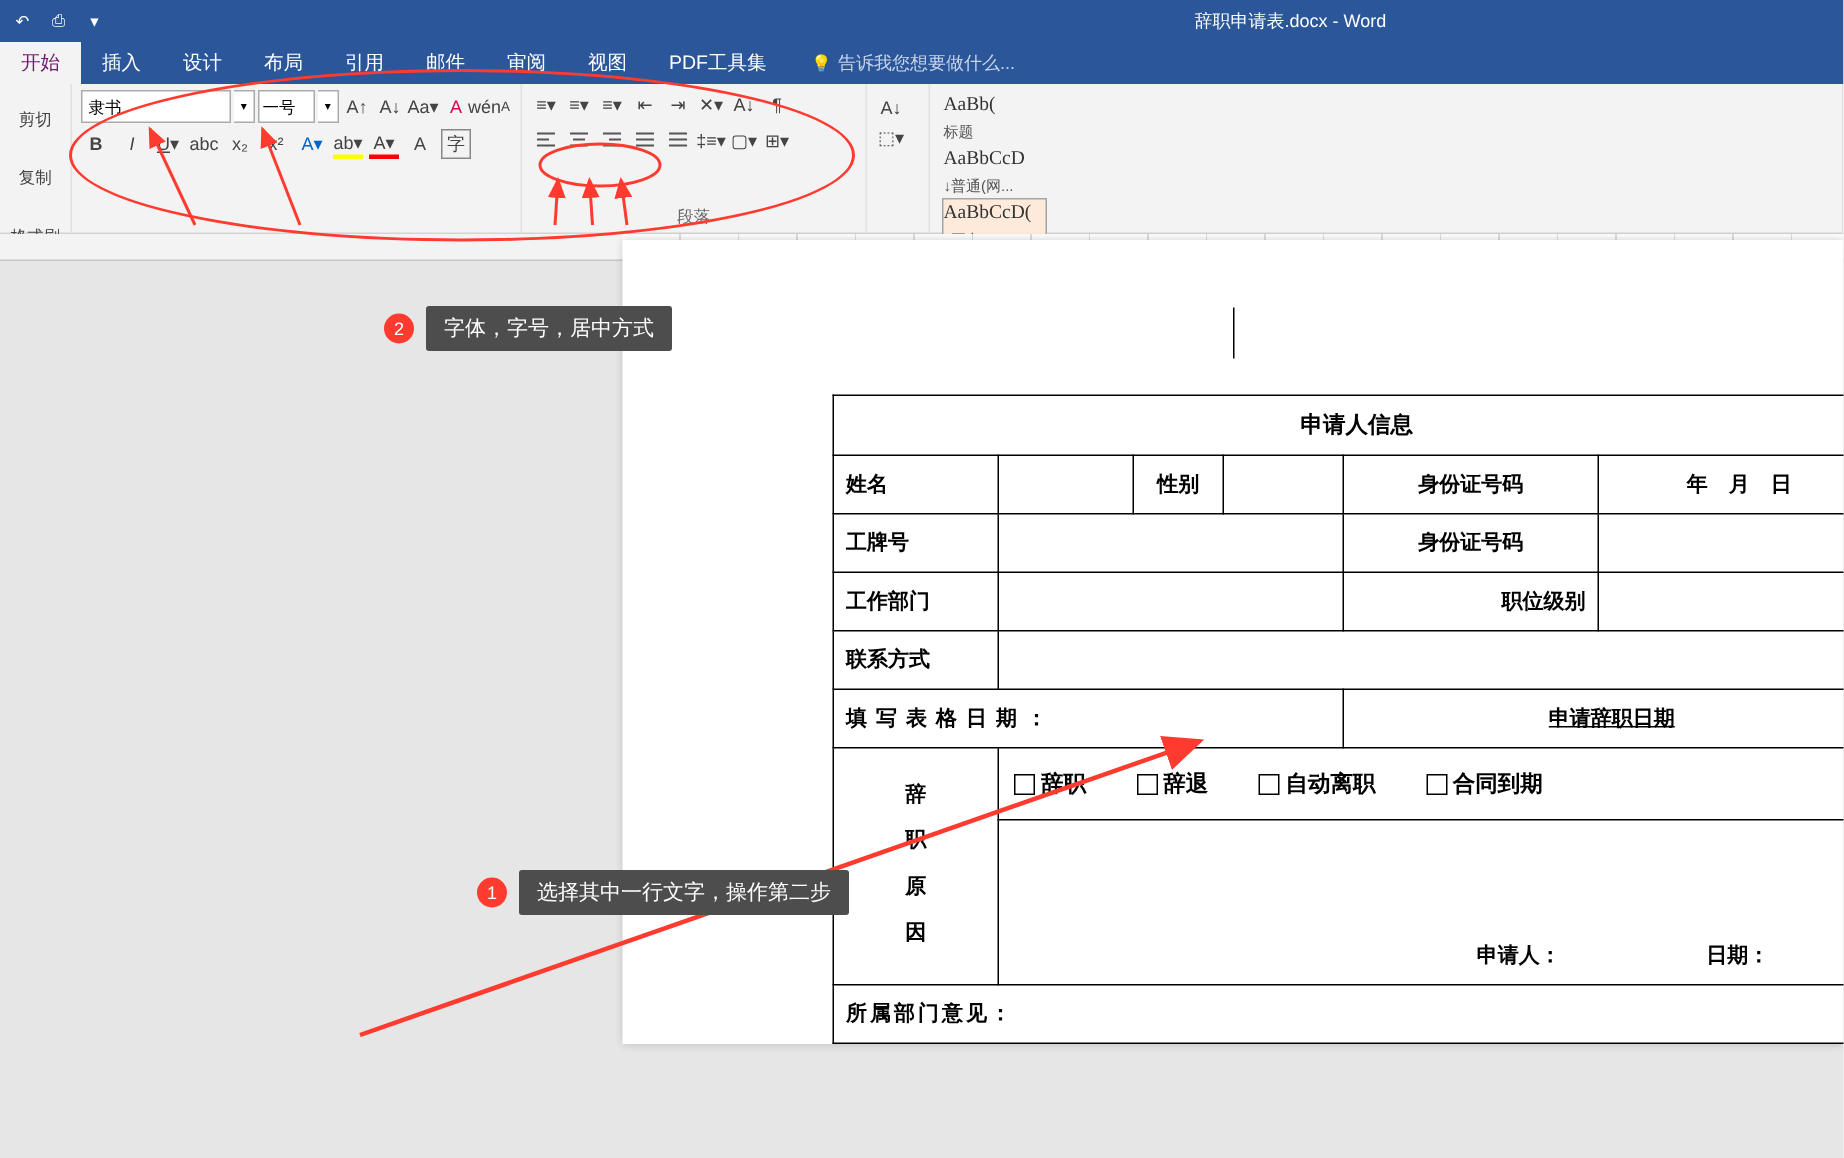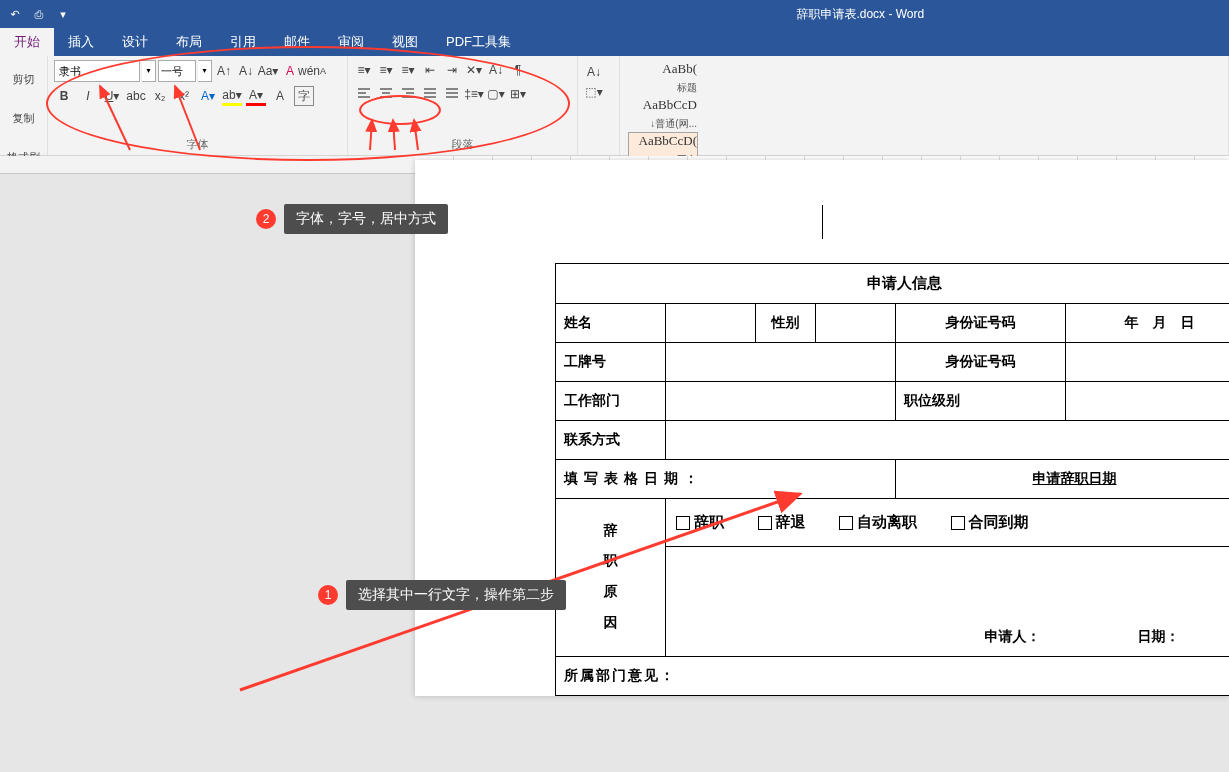--- a/index.html
+++ b/index.html
@@ -22,34 +22,34 @@
 .ribbon { background: #f3f3f3; height: 100px; display: flex; border-bottom: 1px solid #d4d4d4; }
 .ribbon-group { border-right: 1px solid #e1e1e1; padding: 4px 6px 0; display: flex; flex-direction: column; position: relative; }
 .group-label { position: absolute; bottom: 3px; left: 0; right: 0; text-align: center; font-size: 11px; color: #666; }
 
 .clipboard { width: 48px; }
 .clip-item { font-size: 11px; color: #444; margin: 12px 0; text-align: center; cursor: pointer; }
 
 .font-group { width: 300px; }
 .font-row1 { display: flex; align-items: center; gap: 2px; margin-bottom: 4px; }
 .font-row2 { display: flex; align-items: center; gap: 4px; }
-.font-name { width: 86px; height: 22px; border: 1px solid #ababab; background: #fff; font-size: 11px; padding: 0 4px; }
+.font-name { width: 100px; height: 22px; border: 1px solid #ababab; background: #fff; font-size: 11px; padding: 0 4px; }
 .font-drop { width: 14px; height: 22px; border: 1px solid #ababab; border-left: none; background: #fff; font-size: 8px; text-align: center; line-height: 20px; }
 .font-size { width: 38px; height: 22px; border: 1px solid #ababab; background: #fff; font-size: 11px; padding: 0 2px; }
 .ribbon-btn { width: 20px; height: 20px; display: flex; align-items: center; justify-content: center; font-size: 12px; cursor: pointer; color: #444; }
 
 .para-group { width: 230px; }
 .para-row { display: flex; align-items: center; gap: 2px; margin-bottom: 4px; }
 .align-btn { width: 20px; height: 20px; display: flex; align-items: center; justify-content: center; cursor: pointer; border: 1px solid transparent; }
 .align-btn svg { width: 14px; height: 14px; }
 
 .edit-group { width: 42px; padding-top: 6px; }
 
 .styles-group { flex: 1; display: flex; align-items: flex-start; padding: 4px 8px 0; gap: 0; }
-.style-item { width: 70px; height: 60px; border: 1px solid transparent; display: flex; flex-direction: column; align-items: flex-end; justify-content: center; cursor: pointer; font-size: 10px; }
+.style-item { width: 70px; height: 60px; border: 1px solid transparent; display: flex; flex-direction: column; align-items: flex-start; justify-content: center; cursor: pointer; font-size: 10px; }
 .style-item.active { border: 1px solid #a5a5a5; background: #fdeada; }
 .style-preview { font-size: 13px; color: #333; margin-bottom: 4px; font-family: "Times New Roman", serif; }
 .style-name { font-size: 10px; color: #555; }
 
 
 .doc-area { position: absolute; top: 156px; left: 0; right: 0; bottom: 0; background: #e6e6e6; }
 .page { position: absolute; left: 415px; top: 4px; width: 814px; background: #fff; box-shadow: 0 0 6px rgba(0,0,0,0.2); padding: 20px 0 0; }
 .ruler-h { position: absolute; left: 0; right: 0; top: 0; height: 18px; background: #f3f3f3; border-bottom: 1px solid #c8c8c8; }
 .ruler-h::after { content:""; position:absolute; left:415px; right:0; top:0; bottom:0; background: repeating-linear-gradient(to right, #fff 0, #fff 38px, #ddd 38px, #ddd 39px); }
 
@@ -88,20 +88,21 @@
 <div class="tabs">
   <div class="tab active">开始</div>
   <div class="tab">插入</div>
   <div class="tab">设计</div>
   <div class="tab">布局</div>
   <div class="tab">引用</div>
   <div class="tab">邮件</div>
   <div class="tab">审阅</div>
   <div class="tab">视图</div>
   <div class="tab">PDF工具集</div>
+  <div class="tell-me">告诉我您想要做什么...</div>
 </div>
 
 <div class="ribbon">
   <div class="ribbon-group clipboard">
     <div class="clip-item">剪切</div>
     <div class="clip-item">复制</div>
     <div class="clip-item">格式刷</div>
   </div>
 
   <div class="ribbon-group font-group">
@@ -126,21 +127,20 @@
       <div class="ribbon-btn"><u>U</u>▾</div>
       <div class="ribbon-btn">abc</div>
       <div class="ribbon-btn">x₂</div>
       <div class="ribbon-btn">x²</div>
       <div class="ribbon-btn" style="color:#06c;">A▾</div>
       <div class="ribbon-btn" style="border-bottom:3px solid #ff0;">ab▾</div>
       <div class="ribbon-btn" style="border-bottom:3px solid #f00;">A▾</div>
       <div class="ribbon-btn">A</div>
       <div class="ribbon-btn" style="border:1px solid #888;">字</div>
     </div>
-    <div class="group-label">字体</div>
   </div>
 
   <div class="ribbon-group para-group">
     <div class="para-row">
       <div class="ribbon-btn">≡▾</div>
       <div class="ribbon-btn">≡▾</div>
       <div class="ribbon-btn">≡▾</div>
       <div class="ribbon-btn">⇤</div>
       <div class="ribbon-btn">⇥</div>
       <div class="ribbon-btn">✕▾</div>
@@ -252,21 +252,21 @@
       </tr>
       <tr>
         <td class="lbl">工牌号</td>
             <td colspan="3"></td>
         <td class="lbl" style="text-align:center;">身份证号码</td>
             <td></td>
       </tr>
       <tr>
         <td class="lbl">工作部门</td>
             <td colspan="3"></td>
-        <td class="lbl" style="text-align:left;">职位级别</td>
+        <td class="lbl" style="text-align:right;">职位级别</td>
             <td></td>
       </tr>
       <tr>
         <td class="lbl">联系方式</td>
             <td colspan="5"></td>
       </tr>
       <tr>
         <td colspan="4" class="lbl" style="letter-spacing:6px;">填写表格日期：</td>
         <td colspan="2" class="lbl" style="text-align:center;text-decoration:underline;">申请辞职日期</td>
       </tr>

